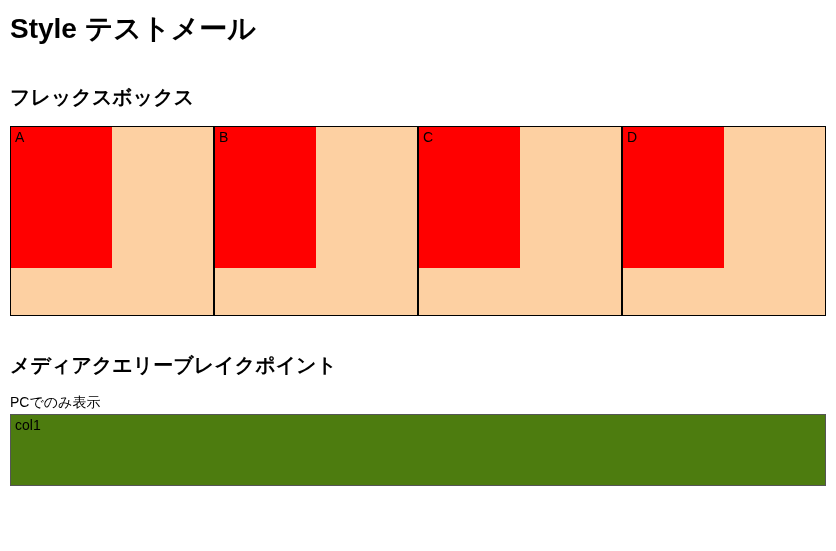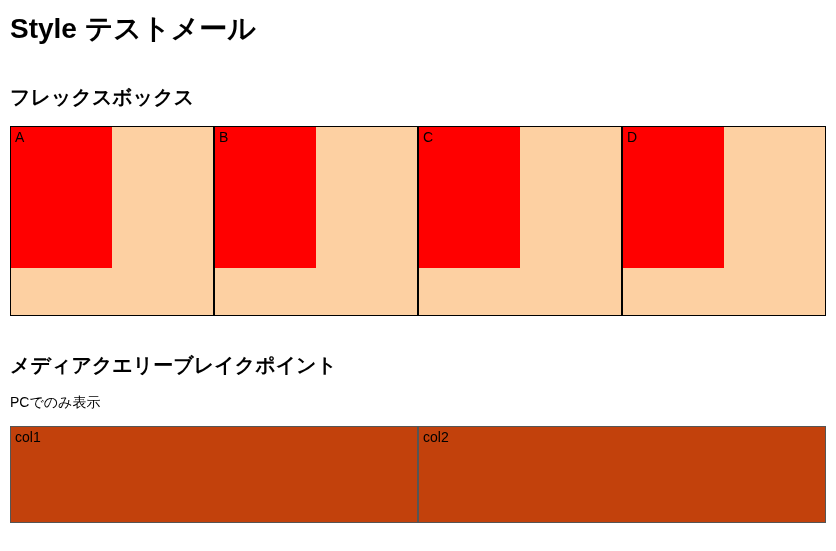--- a/index.html
+++ b/index.html
@@ -38,30 +38,30 @@
       width: 50%;
       height: 75%;
       position: absolute;
       top: 0;
       left: 0;
       padding: 2px 4px;
       font-size: 14px;
     }
     .pc-label {
       font-size: 14px;
-      margin-bottom: 14px;
+      margin-bottom: 2px;
     }
     .col-container {
       display: flex;
     }
     .col-item {
       flex: 1;
-      background: #c2410c;
+      background: #4d7c0f;
       border: 1px solid #555;
-      height: 97px;
+      height: 72px;
       padding: 2px 4px;
       font-size: 14px;
     }
   </style>
 </head>
 <body>
 
 <h1>Style テストメール</h1>
 
 <h2>フレックスボックス</h2>
@@ -80,14 +80,13 @@
     <div class="flex-inner">D</div>
   </div>
 </div>
 
 <h2>メディアクエリーブレイクポイント</h2>
 
 <div class="pc-label">PCでのみ表示</div>
 
 <div class="col-container">
   <div class="col-item">col1</div>
-  <div class="col-item">col2</div>
 </div>
 
 </body></html>

